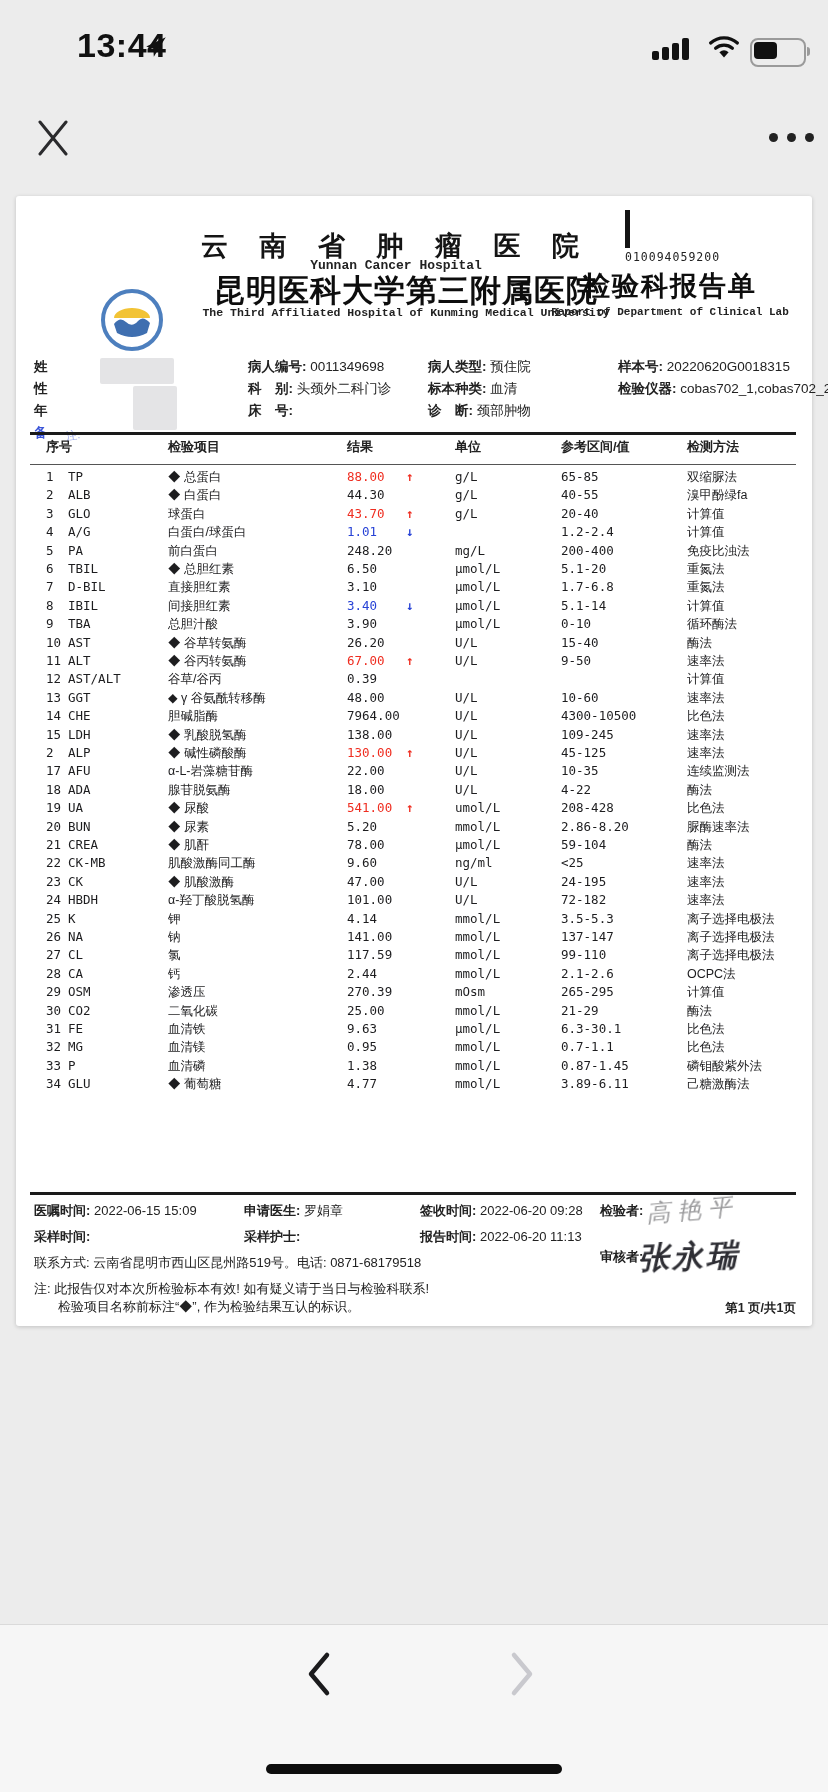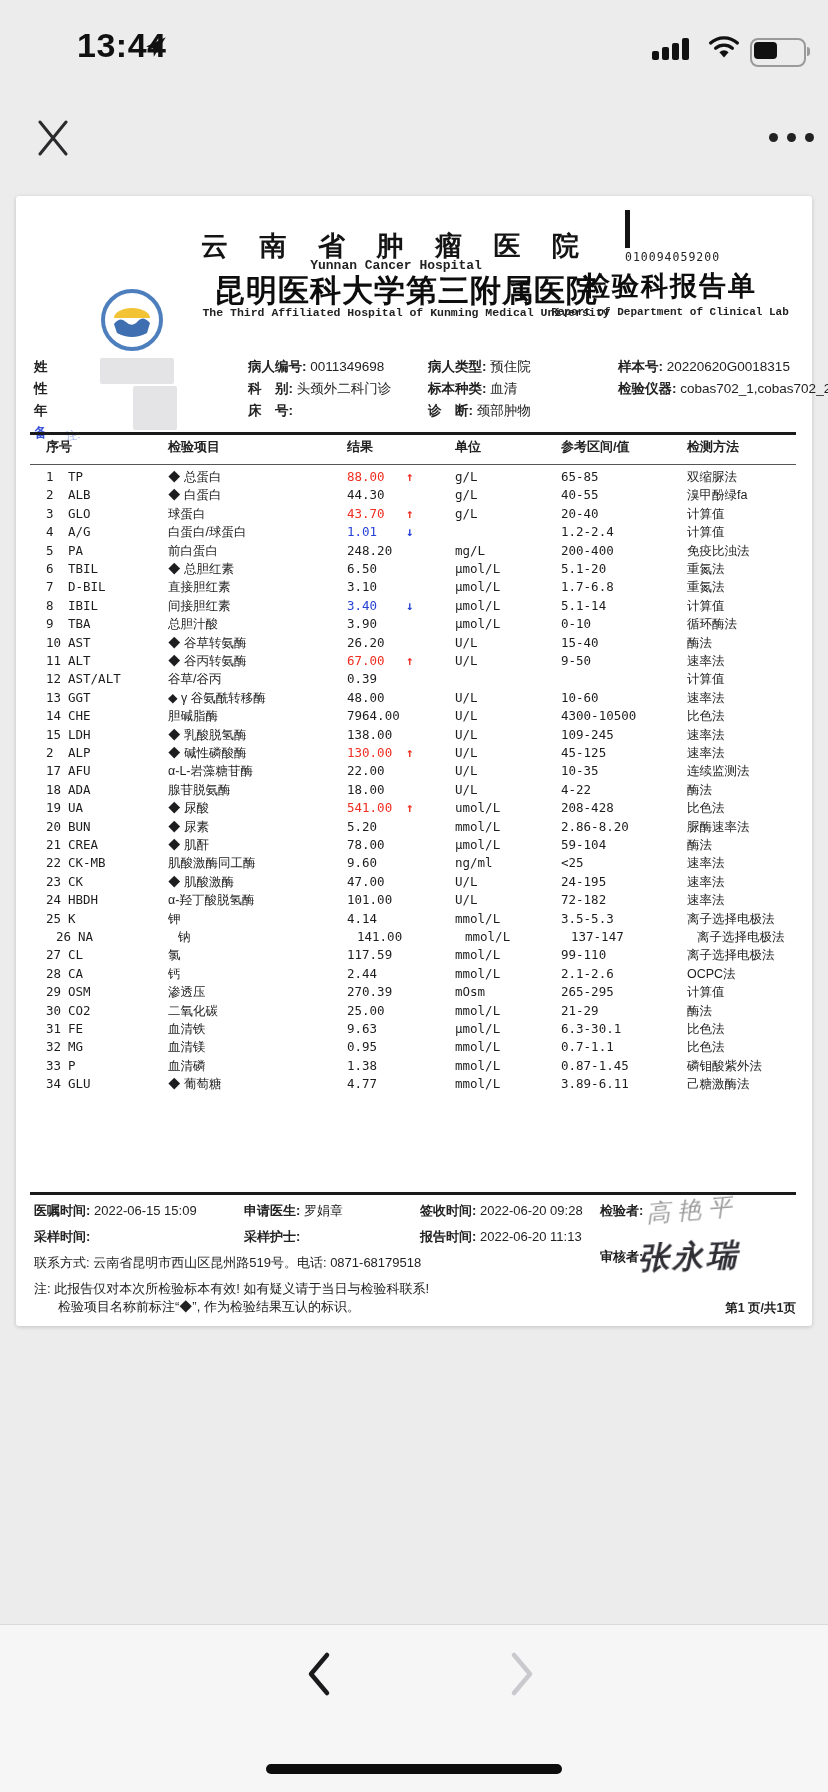--- a/index.html
+++ b/index.html
@@ -456,21 +456,21 @@
       <div class="trow" style="top: 441.6px;">
         <span class="c-no">25</span>
         <span class="c-code">K</span>
         <span class="c-item">钾</span>
         <span class="c-res">4.14</span>
         <span class="c-flag"></span>
         <span class="c-unit">mmol/L</span>
         <span class="c-range">3.5-5.3</span>
         <span class="c-method">离子选择电极法</span>
       </div>
-      <div class="trow" style="top: 460px; margin-left: 10px;">
+      <div class="trow" style="top: 460px;">
         <span class="c-no">26</span>
         <span class="c-code">NA</span>
         <span class="c-item">钠</span>
         <span class="c-res">141.00</span>
         <span class="c-flag"></span>
         <span class="c-unit">mmol/L</span>
         <span class="c-range">137-147</span>
         <span class="c-method">离子选择电极法</span>
       </div>
       <div class="trow" style="top: 478.4px;">

